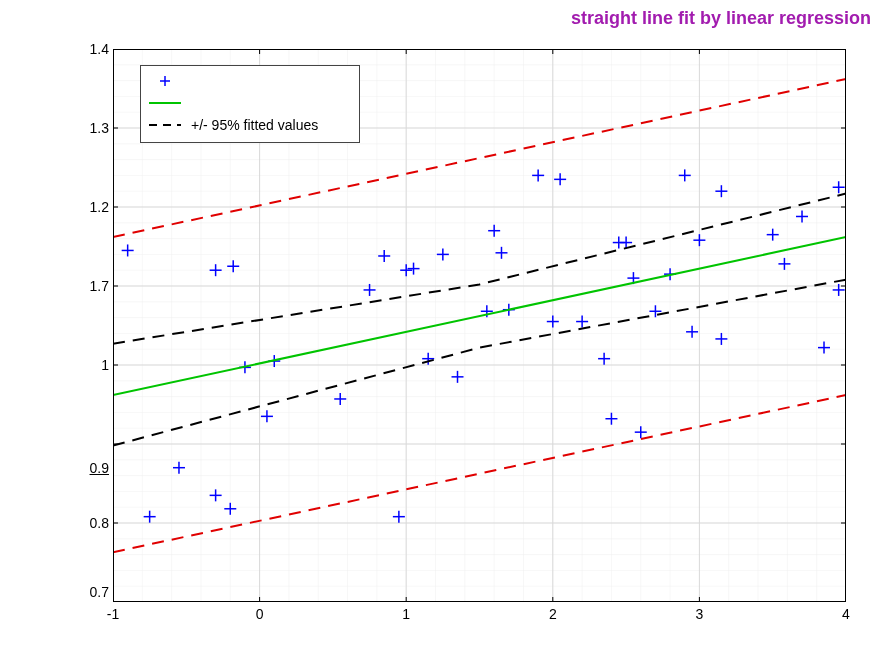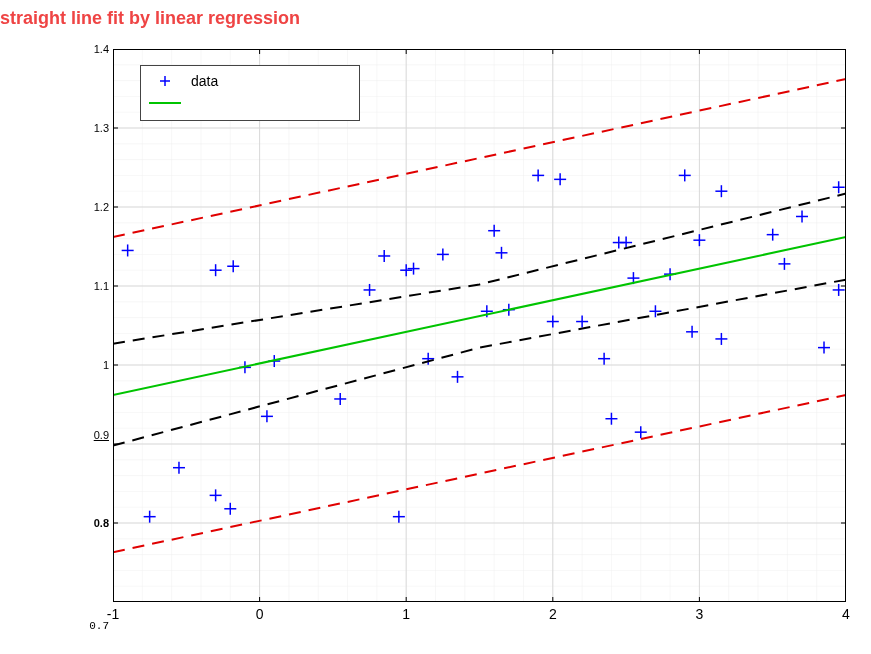--- a/index.html
+++ b/index.html
@@ -13,40 +13,40 @@
   .chart-wrap {
     position: relative;
     width: 871px;
     height: 654px;
   }
   .title {
     position: absolute;
     top: 8px;
     left: 0;
     width: 100%;
-    text-align: left;
+    text-align: right;
     font-weight: bold;
     font-size: 18px;
-    color: #ef4444;
+    color: #a21caf;
   }
   .plot-area {
     position: absolute;
     left: 113px;
     top: 49px;
     width: 733px;
     height: 553px;
     background: #ffffff;
     box-sizing: border-box;
   }
   .y-tick-label {
     position: absolute;
     right: 762px; 
     width: 60px;
     text-align: right;
-    font-size: 11px;
+    font-size: 14px;
     color: #000;
     transform: translateY(-50%);
   }
   .x-tick-label {
     position: absolute;
     top: 606px;
     font-size: 14px;
     color: #000;
     transform: translateX(-50%);
   }
@@ -304,36 +304,43 @@
   <div class="legend">
     <div class="legend-row">
       <div class="legend-swatch">
         <svg width="36" height="22">
           <g stroke="#0000ff" stroke-width="1.5">
             <line x1="18" y1="6" x2="18" y2="16"></line>
             <line x1="13" y1="11" x2="23" y2="11"></line>
           </g>
         </svg>
       </div>
-      <div class="legend-label">data</div>
     </div>
     <div class="legend-row">
       <div class="legend-swatch">
         <svg width="36" height="22">
             <line x1="2" y1="11" x2="34" y2="11" stroke="#00c400" stroke-width="2"></line>
           </svg>
       </div>
     </div>
+    <div class="legend-row">
+      <div class="legend-swatch">
+        <svg width="36" height="22">
+            <line x1="2" y1="11" x2="34" y2="11" stroke="#000000" stroke-width="2" stroke-dasharray="8 6"></line>
+          </svg>
+      </div>
+      <div class="legend-label">+/- 95% fitted values</div>
+    </div>
   </div>
 
-<div class="y-tick-label" style="top: 626px; font-family: Liberation Mono, monospace;">0.7</div>
-    <div class="y-tick-label" style="top: 523px; font-weight: bold;">0.8</div>
-    <div class="y-tick-label" style="top: 435px; text-decoration: underline;">0.9</div>
+<div class="y-tick-label" style="top: 592px;">0.7</div>
+    <div class="y-tick-label" style="top: 523px;">0.8</div>
+    <div class="y-tick-label" style="top: 468px; text-decoration: underline;">0.9</div>
     <div class="y-tick-label" style="top: 365px;">1</div>
-    <div class="y-tick-label" style="top: 286px;">1.1</div>
+    <div class="y-tick-label" style="top: 286px;">1.7</div>
     <div class="y-tick-label" style="top: 207px; text-align: right;">1.2</div>
     <div class="y-tick-label" style="top: 128px;">1.3</div>
     <div class="y-tick-label" style="top: 49px;">1.4</div>
     <div class="x-tick-label" style="left: 113px;">-1</div>
     <div class="x-tick-label" style="left: 259.6px;">0</div>
     <div class="x-tick-label" style="left: 406.2px;">1</div>
     <div class="x-tick-label" style="left: 552.8px;">2</div>
     <div class="x-tick-label" style="left: 699.4px;">3</div>
     <div class="x-tick-label" style="left: 846px;">4</div>
   </div>

